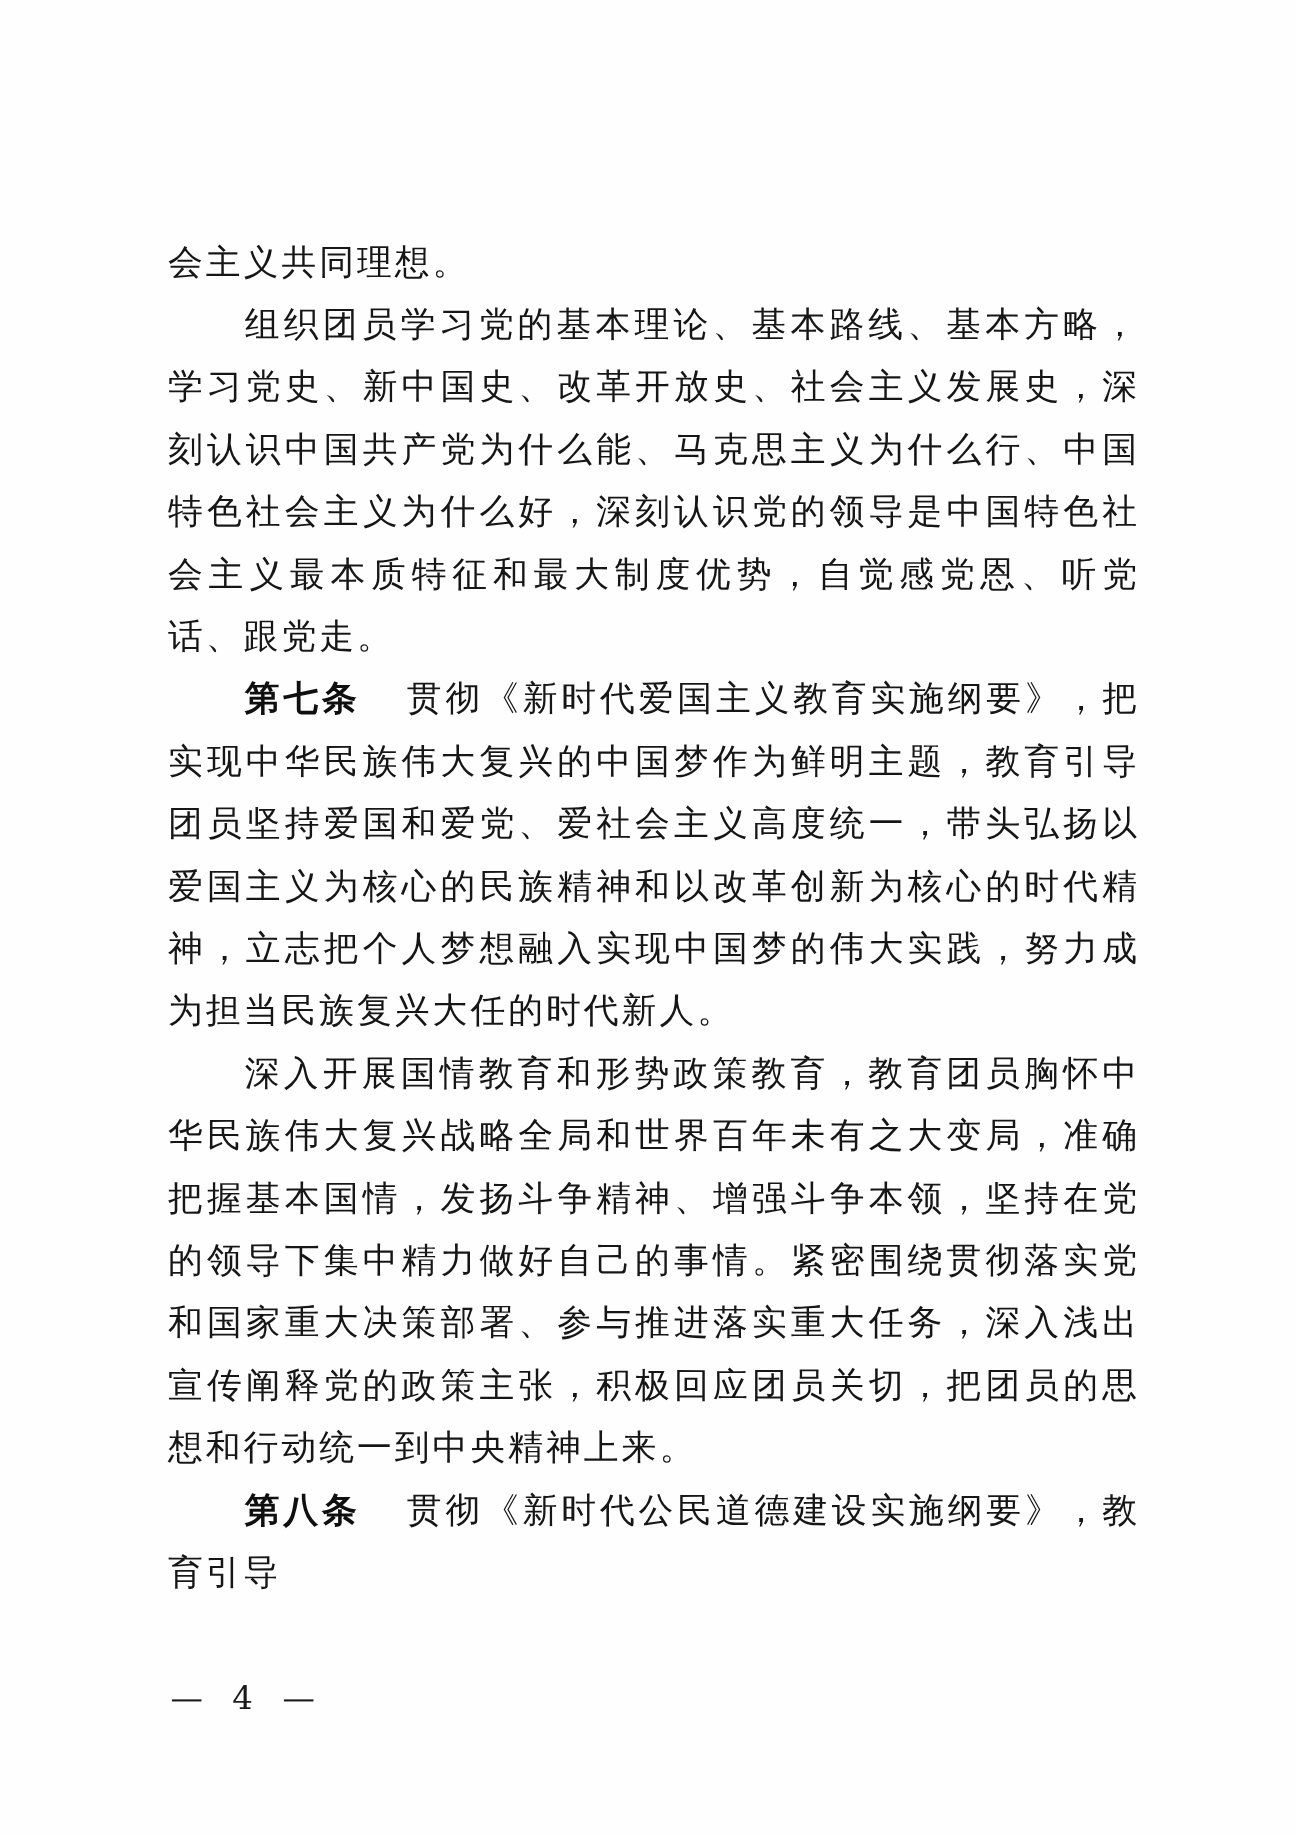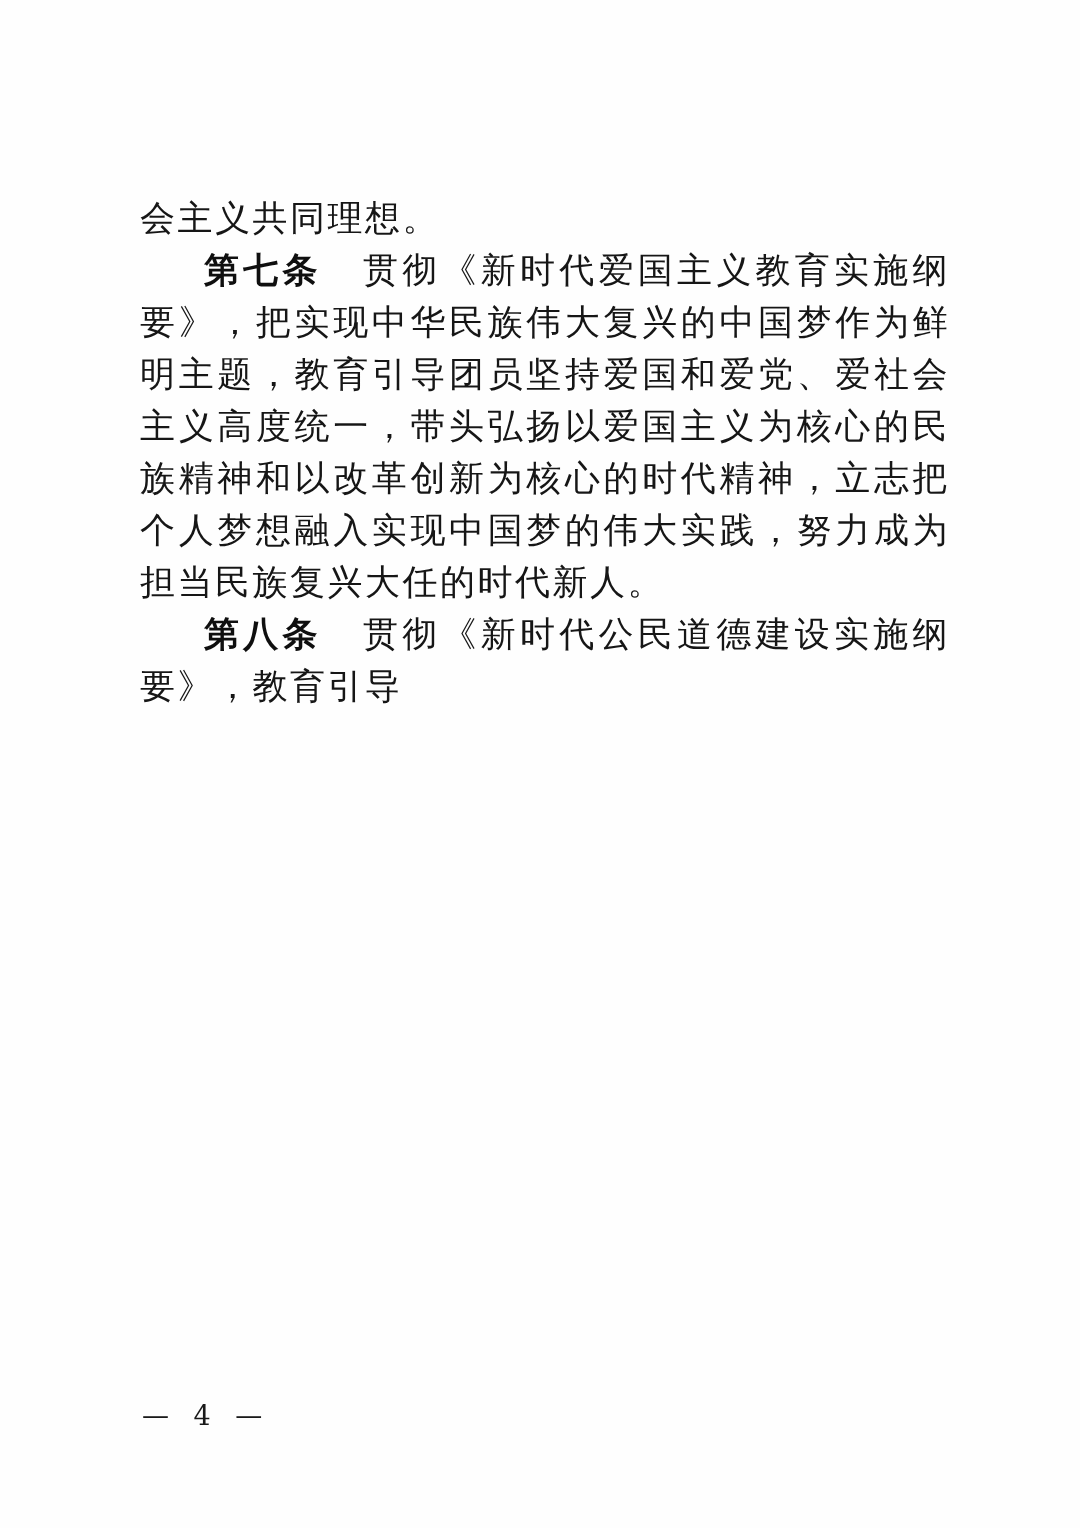--- a/index.html
+++ b/index.html
@@ -17,21 +17,21 @@
       box-sizing: border-box;
       padding: 192px 130px 0 140px;
       overflow: hidden;
       color: #141414;
     }
     .doc-body {
       width: 100%;
     }
     .para {
       margin: 0;
-      font-size: 35px;
+      font-size: 29px;
       line-height: 52px;
       letter-spacing: 2.5px;
       text-align: justify;
       text-justify: inter-character;
       color: #161616;
     }
     .para.indent {
       text-indent: 64px;
     }
     .para.flush {
@@ -57,26 +57,32 @@
 <body>
 
 <div class="page">
 
   <div class="doc-body">
 
     <p class="para flush">
       <span>会主义共同理想。</span>
     </p>
 
+    <p class="para indent">
+      <span>组织团员学习党的基本理论、基本路线、基本方略，学习党史、新中国史、改革开放史、社会主义发展史，深刻认识中国共产党为什么能、马克思主义为什么行、中国特色社会主义为什么好，深刻认识党的领导是中国特色社会主义最本质特征和最大制度优势，自觉感党恩、听党话、跟党走。</span>
+    </p>
 
     <p class="para indent">
       <span class="article-lead">第七条</span>
       <span>贯彻《新时代爱国主义教育实施纲要》，把实现中华民族伟大复兴的中国梦作为鲜明主题，教育引导团员坚持爱国和爱党、爱社会主义高度统一，带头弘扬以爱国主义为核心的民族精神和以改革创新为核心的时代精神，立志把个人梦想融入实现中国梦的伟大实践，努力成为担当民族复兴大任的时代新人。</span>
     </p>
 
+    <p class="para indent">
+      <span>深入开展国情教育和形势政策教育，教育团员胸怀中华民族伟大复兴战略全局和世界百年未有之大变局，准确把握基本国情，发扬斗争精神、增强斗争本领，坚持在党的领导下集中精力做好自己的事情。紧密围绕贯彻落实党和国家重大决策部署、参与推进落实重大任务，深入浅出宣传阐释党的政策主张，积极回应团员关切，把团员的思想和行动统一到中央精神上来。</span>
+    </p>
 
 
     <p class="para indent">
       <span class="article-lead">第八条</span>
       <span>贯彻《新时代公民道德建设实施纲要》，教育引导</span>
     </p>
 
   </div>
 
   <div class="page-number">— 4 —</div>

